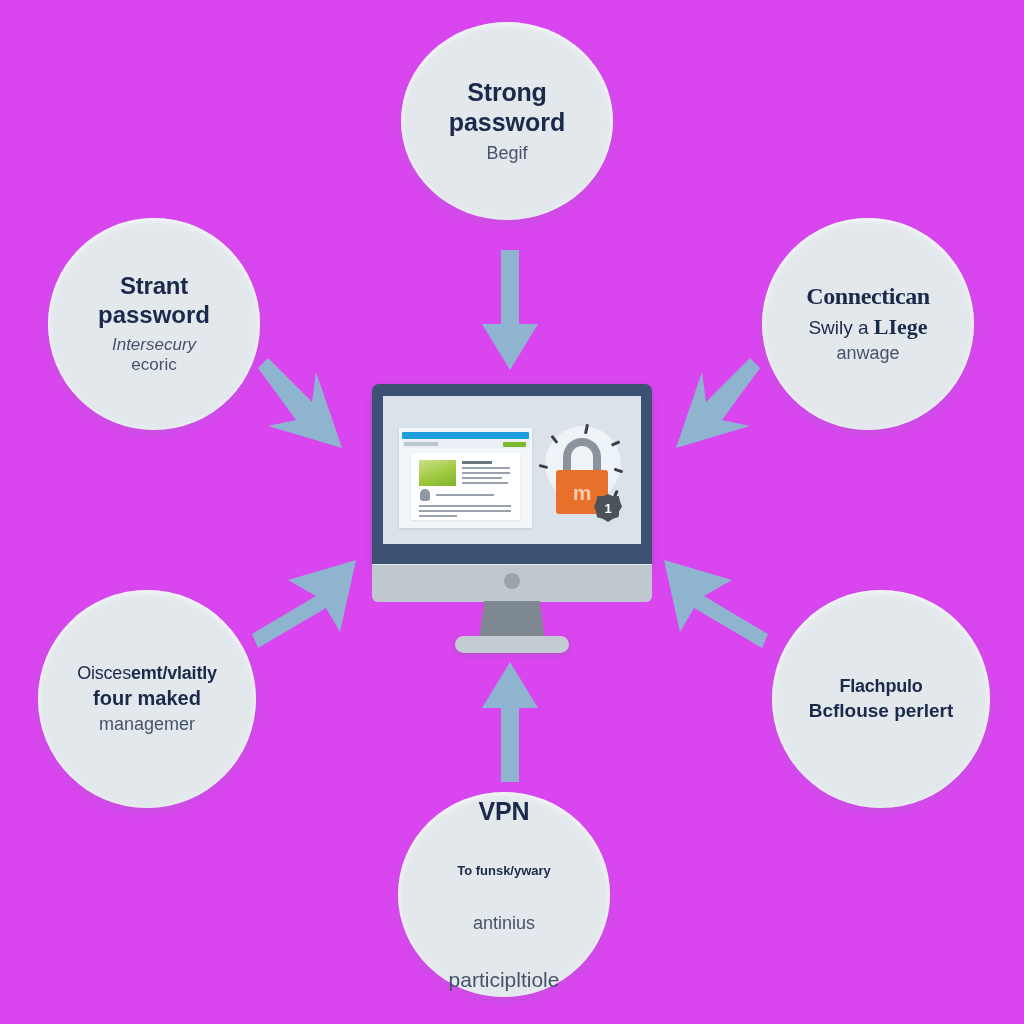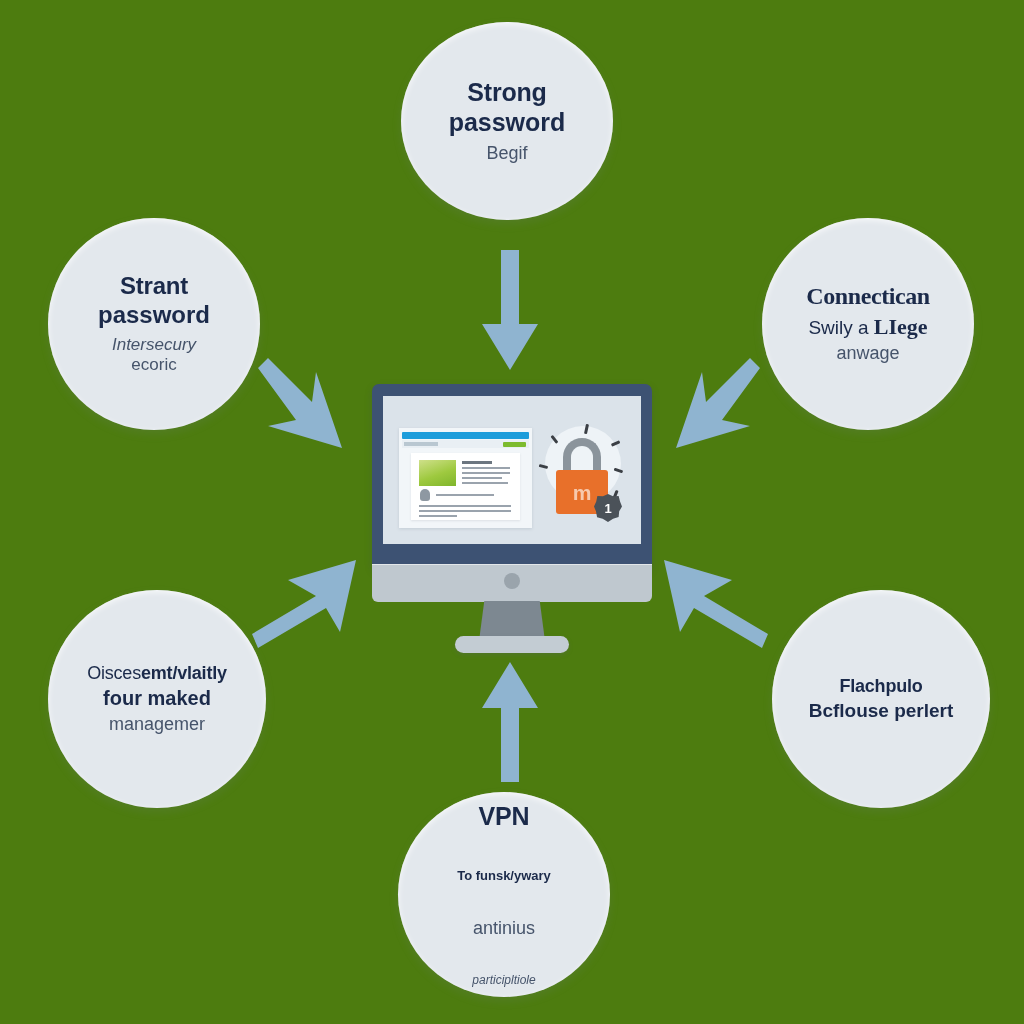--- a/index.html
+++ b/index.html
@@ -7,21 +7,21 @@
   html,body { width:1024px; height:1024px; }
   body {
     background:#ffffff;
     font-family:"Liberation Sans", sans-serif;
     overflow:hidden;
   }
   #canvas {
     position:relative;
     width:1024px;
     height:1024px;
-    background:#4d7c0f;
+    background:#d946ef;
   }
 
   
   .bubble {
     position:absolute;
     border-radius:50%;
     background:#e3e8ed;
     box-shadow:
       0 4px 10px rgba(120,135,150,0.16),
       inset 0 2px 6px rgba(255,255,255,0.75);
@@ -63,35 +63,35 @@
   #b-left-top .t2 { font-size:24px; margin-top:1px; }
   #b-left-top .t3 { font-size:17px; margin-top:6px;font-style:italic; }
   #b-left-top .t4 { font-size:17px; }
 
   #b-right-top     { left:762px; top:218px; width:212px; height:212px; }
   #b-right-top .t1 { font-size:24px; font-family:"Liberation Serif", serif; letter-spacing:-0.4px;text-align:right;}
   #b-right-top .t2 { font-size:19px; font-weight:normal; margin-top:3px; }
   #b-right-top .t2 b { font-family:"Liberation Serif", serif; font-size:22px; }
   #b-right-top .t3 { font-size:18px; margin-top:4px; }
 
-  #b-left-bottom     { left:48px;  top:590px; width:218px; height:218px; }
+  #b-left-bottom     { left:38px;  top:590px; width:218px; height:218px; }
   #b-left-bottom .t1 { font-size:18px; font-weight:normal; }
   #b-left-bottom .t1 b { font-weight:bold; }
   #b-left-bottom .t2 { font-size:20px; margin-top:3px; }
   #b-left-bottom .t3 { font-size:18px; margin-top:4px; }
 
   #b-right-bottom     { left:772px; top:590px; width:218px; height:218px;align-items:center; }
   #b-right-bottom .t1 { font-size:18px; }
   #b-right-bottom .t2 { font-size:19px; margin-top:4px; }
 
   #b-bottom     { left:398px; top:792px; width:212px; height:205px;gap:32px; }
   #b-bottom .t1 { font-size:25px; }
   #b-bottom .t2 { font-size:13px; margin-top:5px; }
   #b-bottom .t3 { font-size:18px; margin-top:3px; }
-  #b-bottom .t4 { font-size:12px; margin-top:1px;font-style:italic; }
+  #b-bottom .t4 { font-size:21px; margin-top:1px; }
 
   
   .arrow { position:absolute; }
   #arrow-top        { left:470px; top:250px; width:80px;  height:122px; }
   #arrow-bottom     { left:470px; top:658px; width:80px;  height:126px; }
   #arrow-top-left   { left:246px; top:356px; width:100px; height:100px; }
   #arrow-top-right  { left:672px; top:356px; width:100px; height:100px; }
   #arrow-bot-left   { left:252px; top:556px; width:108px; height:100px; }
   #arrow-bot-right  { left:660px; top:556px; width:108px; height:100px; }
 

